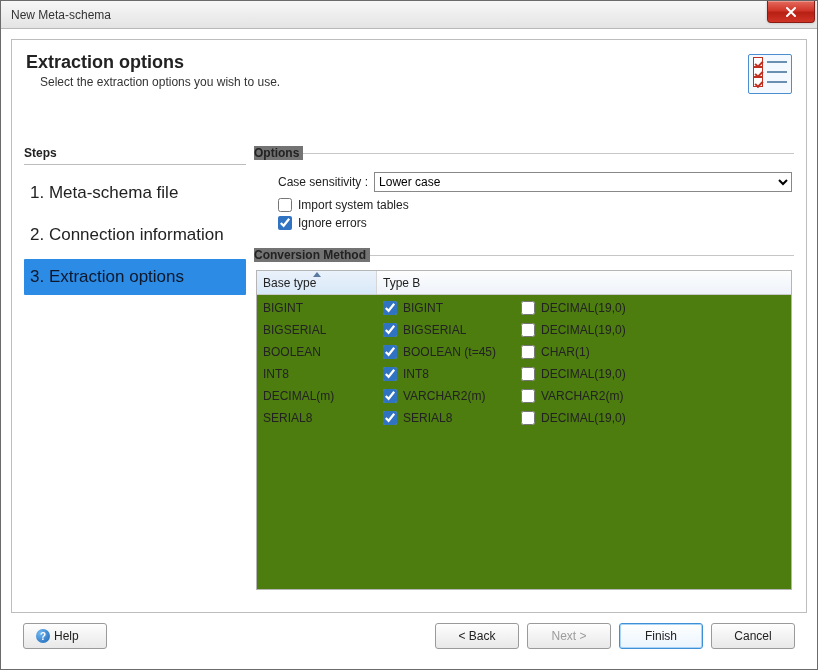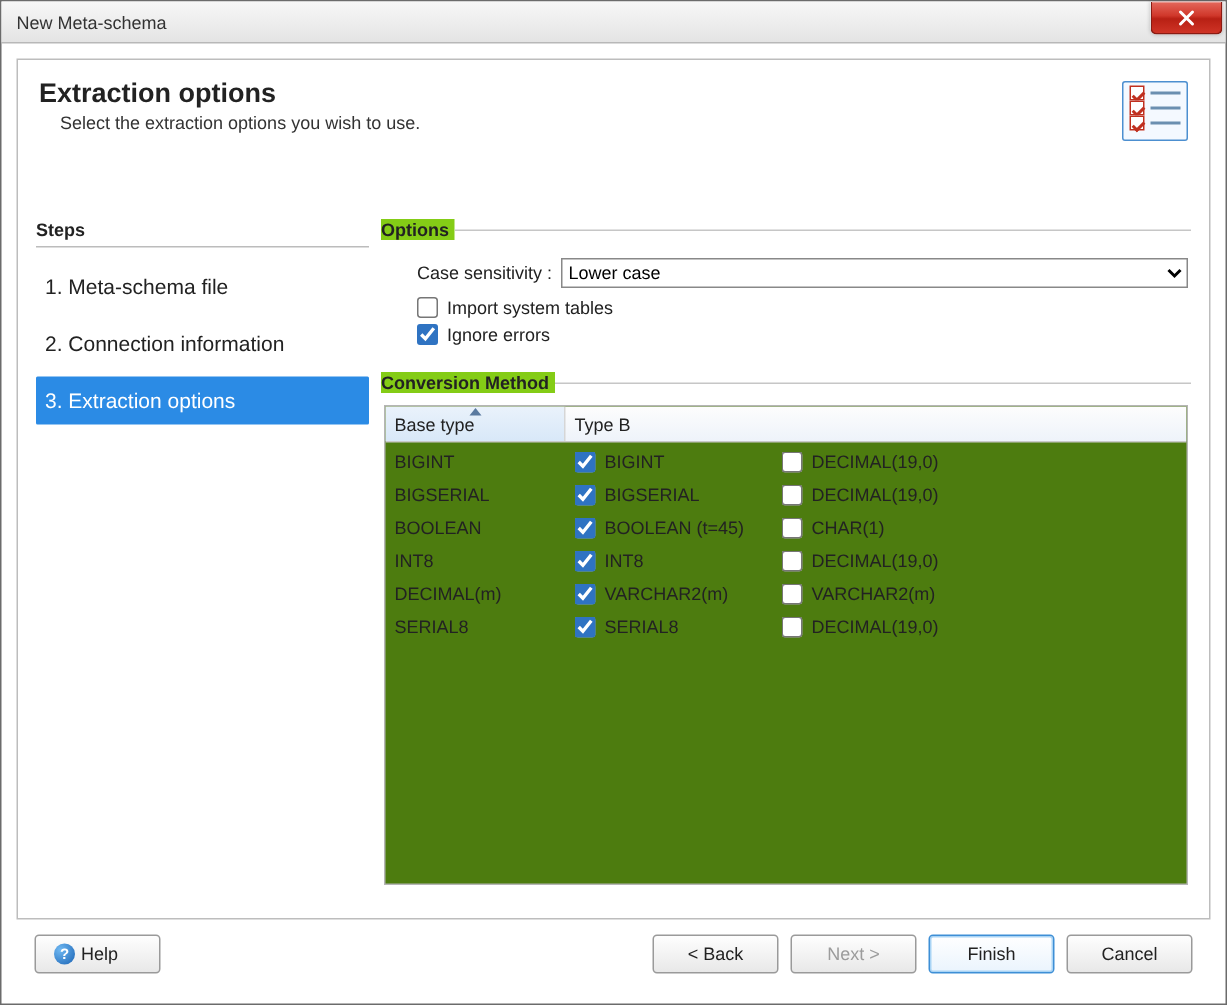--- a/index.html
+++ b/index.html
@@ -103,46 +103,46 @@
   }
   .sidebar-title {
     font-weight: bold;
     padding-bottom: 4px;
     border-bottom: 1px solid #bcbcbc;
     margin-bottom: 10px;
   }
   .step {
     padding: 8px 6px;
     margin-bottom: 6px;
-    font-size: 14px;
+    font-size: 17px;
     color: #222;
     border-radius: 1px;
   }
   .step.active {
     background: #2b8be5;
-    color: #ffffff;
+    color: #0f172a;
   }
   .main {
     flex: 1;
     display: flex; flex-direction: column;
     overflow: hidden;
   }
   fieldset {
     border: 1px solid #c6c6c6;
     border-left: none; border-right: none; border-bottom: none;
     margin: 0 0 12px 0;
     padding: 8px 2px 2px 2px;
     position: relative;
   }
   fieldset > legend {
     font-weight: bold;
     padding: 0 4px 0 0;
     margin-left: -2px;
     font-size: 12px;
-    background: #84cc16;
+    background: #737373;
   }
   fieldset::before{
     display:none;
   }
 
   .opt-row { display: flex; align-items: center; margin: 4px 0 6px 0; }
   .opt-row label.lbl { margin-right: 6px; }
   select {
     flex: 1; height: 20px;
     font-family: inherit; font-size: 12px;

